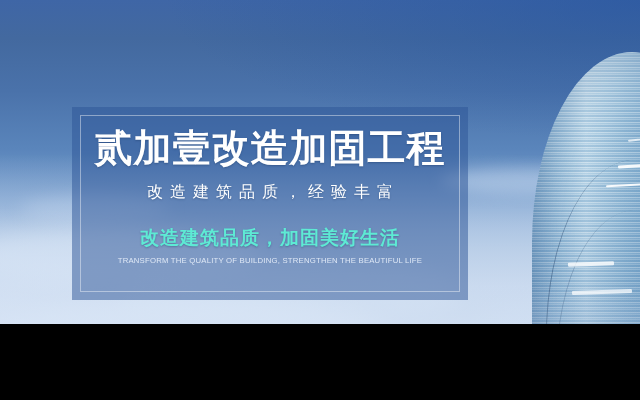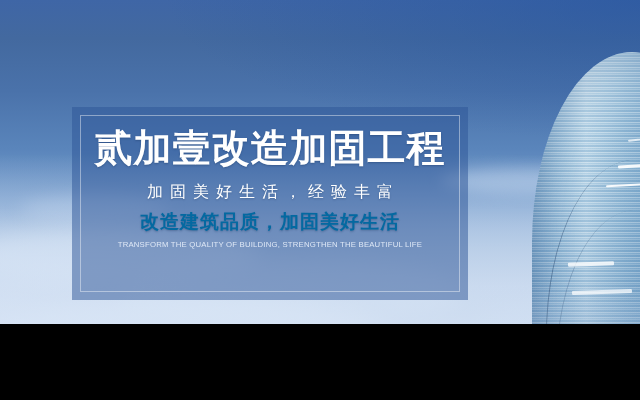--- a/index.html
+++ b/index.html
@@ -184,22 +184,22 @@
     color: #ffffff;
     font-size: 16px;
     font-weight: normal;
     letter-spacing: 7px;
     text-indent: 7px;
     line-height: 1;
     white-space: nowrap;
     text-shadow: 0 1px 2px rgba(20,45,85,0.30);
   }
   .title-sub2 {
-    margin-top: 12px;
-    color: #0369a1;
+    margin-top: 28px;
+    color: #5eead4;
     font-size: 19px;
     font-weight: bold;
     letter-spacing: 1px;
     line-height: 1;
     white-space: nowrap;
     text-shadow: 0 1px 2px rgba(20,45,85,0.32);
   }
   .title-en {
     margin-top: 10px;
     color: rgba(233,241,252,0.90);
@@ -242,19 +242,19 @@
       <div class="glint g6"></div>
 
     </div>
     <div class="building-fog"></div>
   </div>
 
   <div class="panel">
     <div class="panel-inner-border"></div>
     <div class="panel-content">
       <div class="title-main">贰加壹改造加固工程</div>
-      <div class="title-sub1">加固美好生活，经验丰富</div>
+      <div class="title-sub1">改造建筑品质，经验丰富</div>
       <div class="title-sub2">改造建筑品质，加固美好生活</div>
       <div class="title-en">TRANSFORM THE QUALITY OF BUILDING, STRENGTHEN THE BEAUTIFUL LIFE</div>
     </div>
   </div>
 
 </div>
 
 </body></html>

